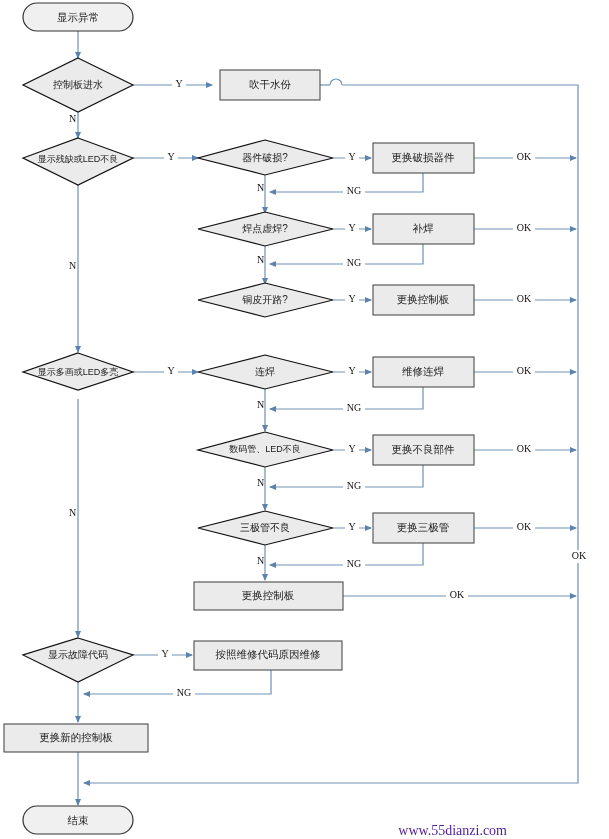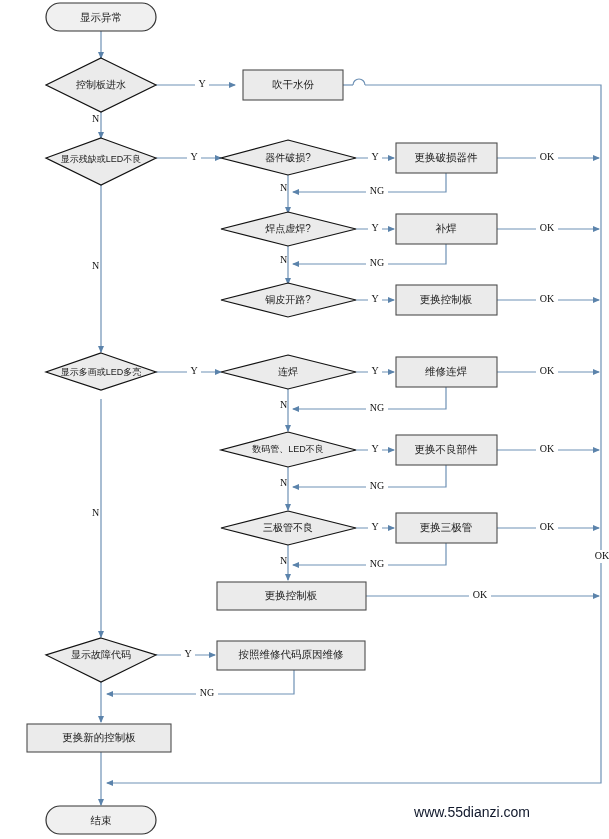--- a/index.html
+++ b/index.html
@@ -1,20 +1,20 @@
 <!DOCTYPE html>
 <html><head>
 <meta charset="utf-8">
 <style>
   html,body{margin:0;padding:0;background:#ffffff;}
   body{
     font-family:"Liberation Serif","DejaVu Serif",serif;
     width:609px;height:839px;overflow:hidden;
   }
-  #stage{position:relative;width:513px;height:839px;background:#fff;padding-left:23px;}
+  #stage{position:relative;width:513px;height:839px;background:#fff;}
   svg{display:block;}
   .nodeShape{fill:#ebebeb;stroke:#4d4d4d;stroke-width:1.1;}
   .termShape{fill:#f0f0f0;stroke:#333333;stroke-width:1.2;}
   .decShape{fill:#ebebeb;stroke:#111111;stroke-width:1.2;}
   .flowline{stroke:#6e91b5;stroke-width:1.2;fill:none;}
   .nodeText{
     font-family:"Liberation Sans","DejaVu Sans",sans-serif;
     font-size:10.5px;fill:#1a1a1a;text-anchor:middle;dominant-baseline:middle;
   }
   .decText{
@@ -27,23 +27,23 @@
   }
   .edgeText{
     font-family:"Liberation Serif","DejaVu Serif",serif;
     font-size:10px;fill:#111111;text-anchor:middle;dominant-baseline:middle;
   }
   .edgeTextL{
     font-family:"Liberation Serif","DejaVu Serif",serif;
     font-size:10px;fill:#111111;text-anchor:start;dominant-baseline:middle;
   }
   .wm{
-    position:absolute;right:6px;bottom:19px;
-    font-family:Liberation Sans, sans-serif;
-    font-size:14px;color:#0f172a;letter-spacing:0px;white-space:nowrap;
+    position:absolute;right:6px;bottom:0;
+    font-family:Liberation Serif, serif;
+    font-size:14px;color:#4c1d95;letter-spacing:0px;white-space:nowrap;
   }
 </style>
 </head>
 <body>
 
 <div id="stage">
 
   <svg width="609" height="839" viewBox="0 0 609 839">
 
     <defs>

